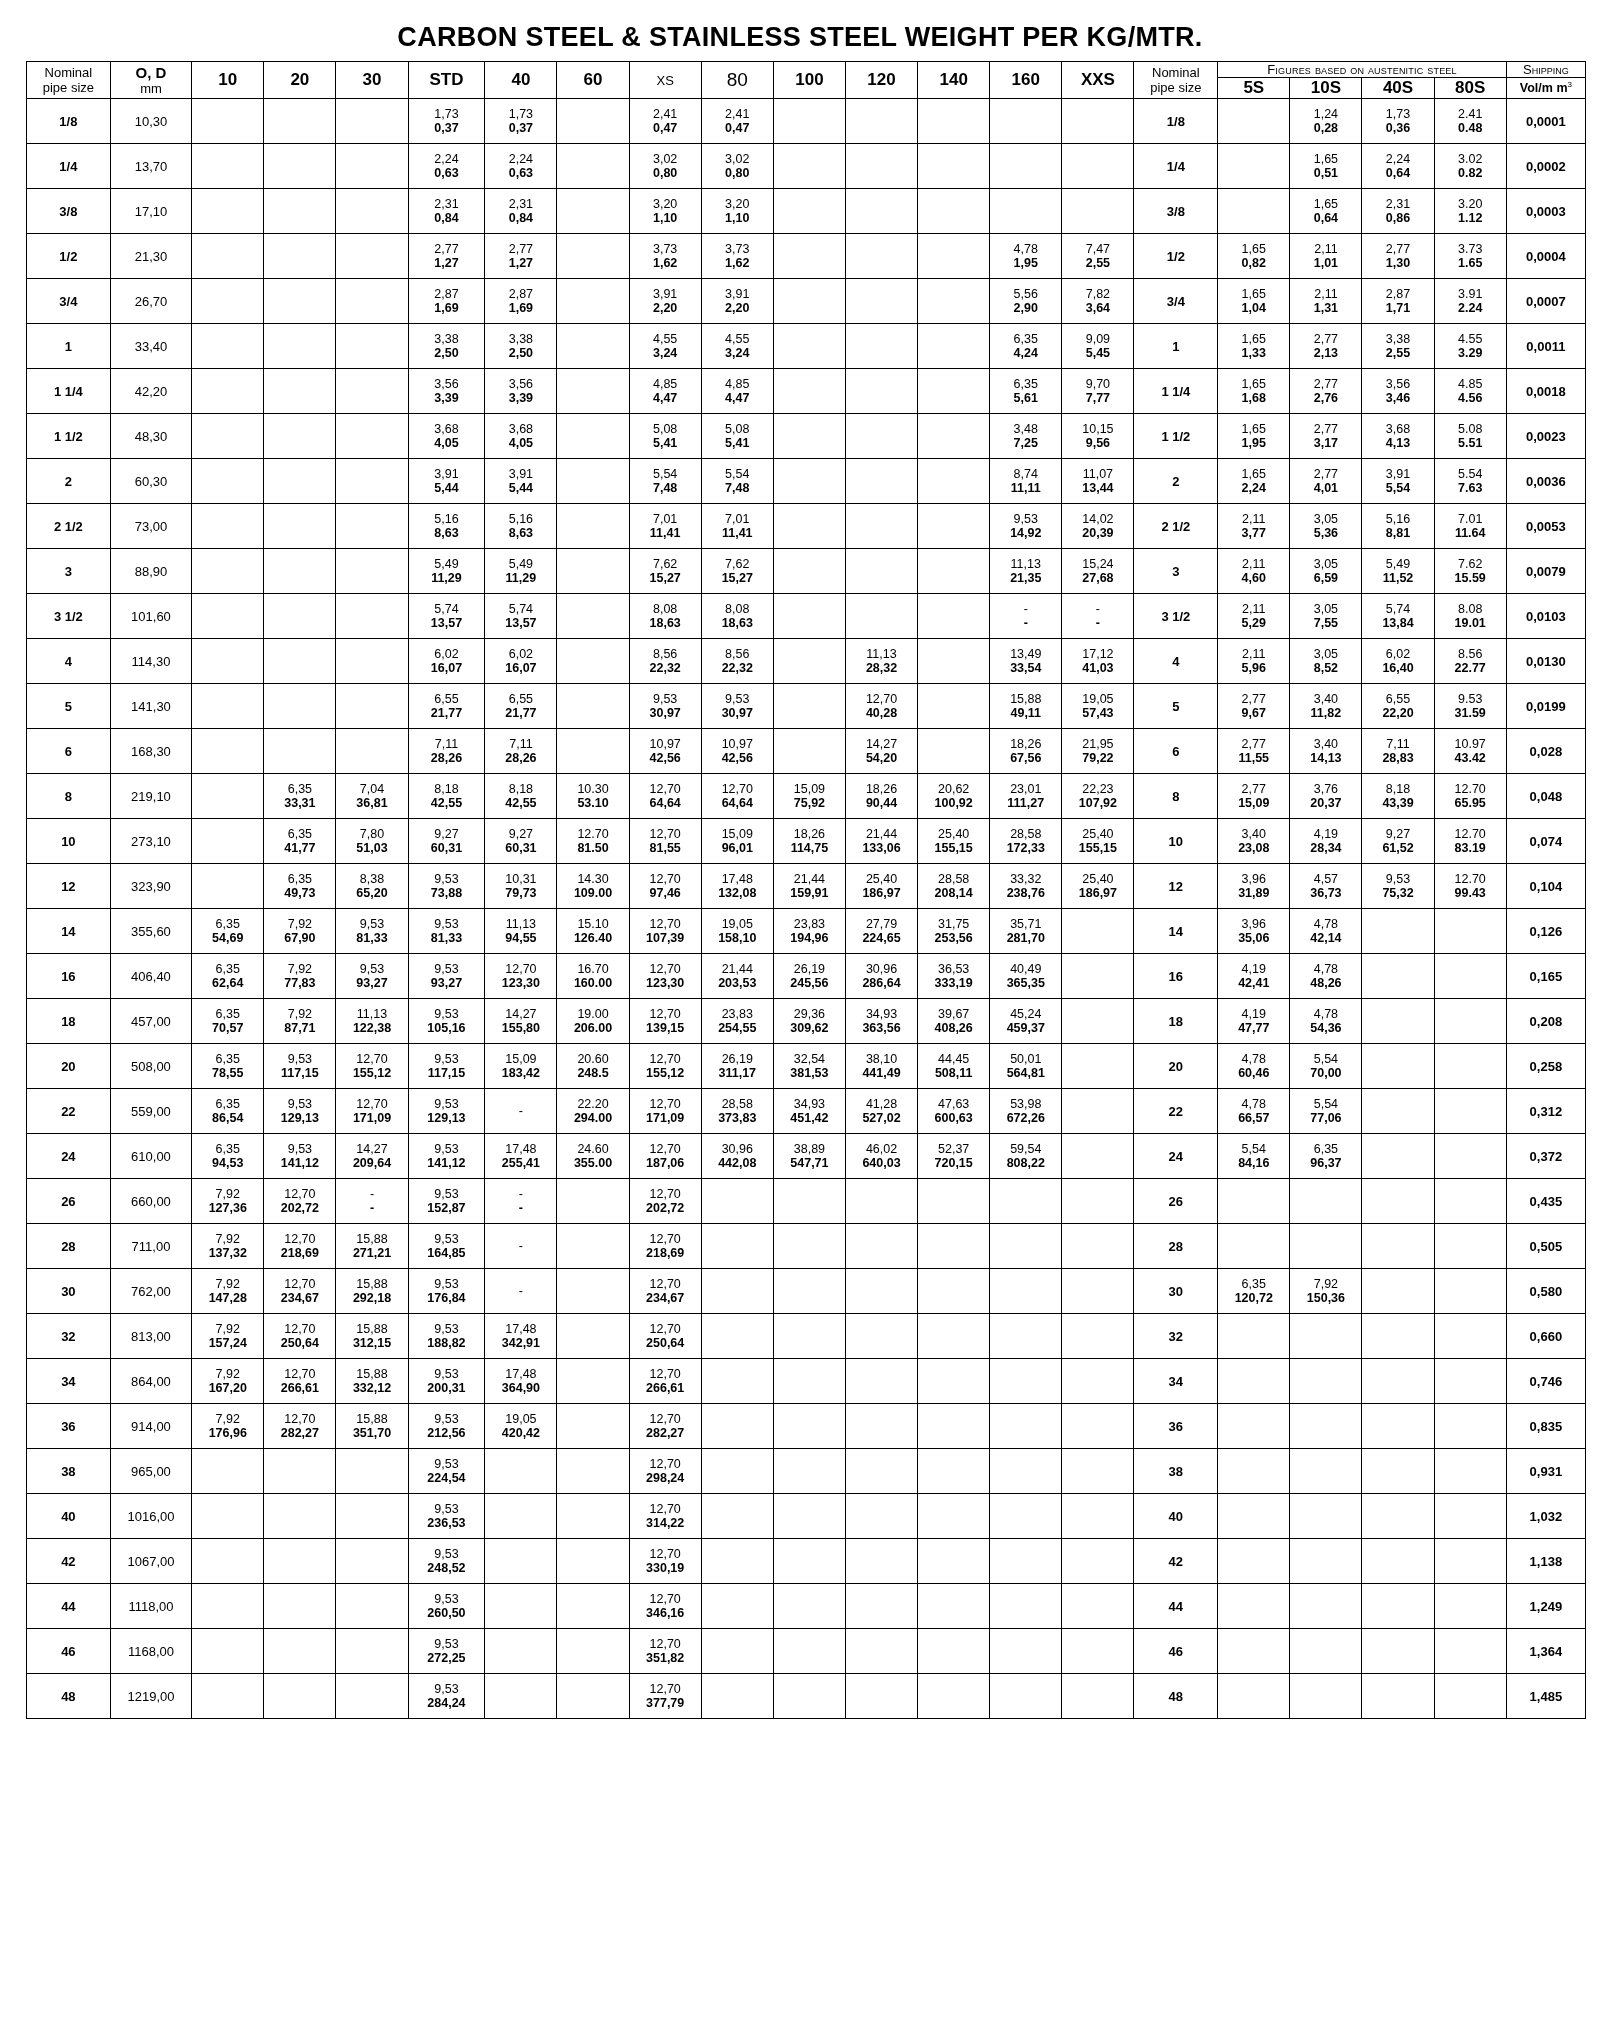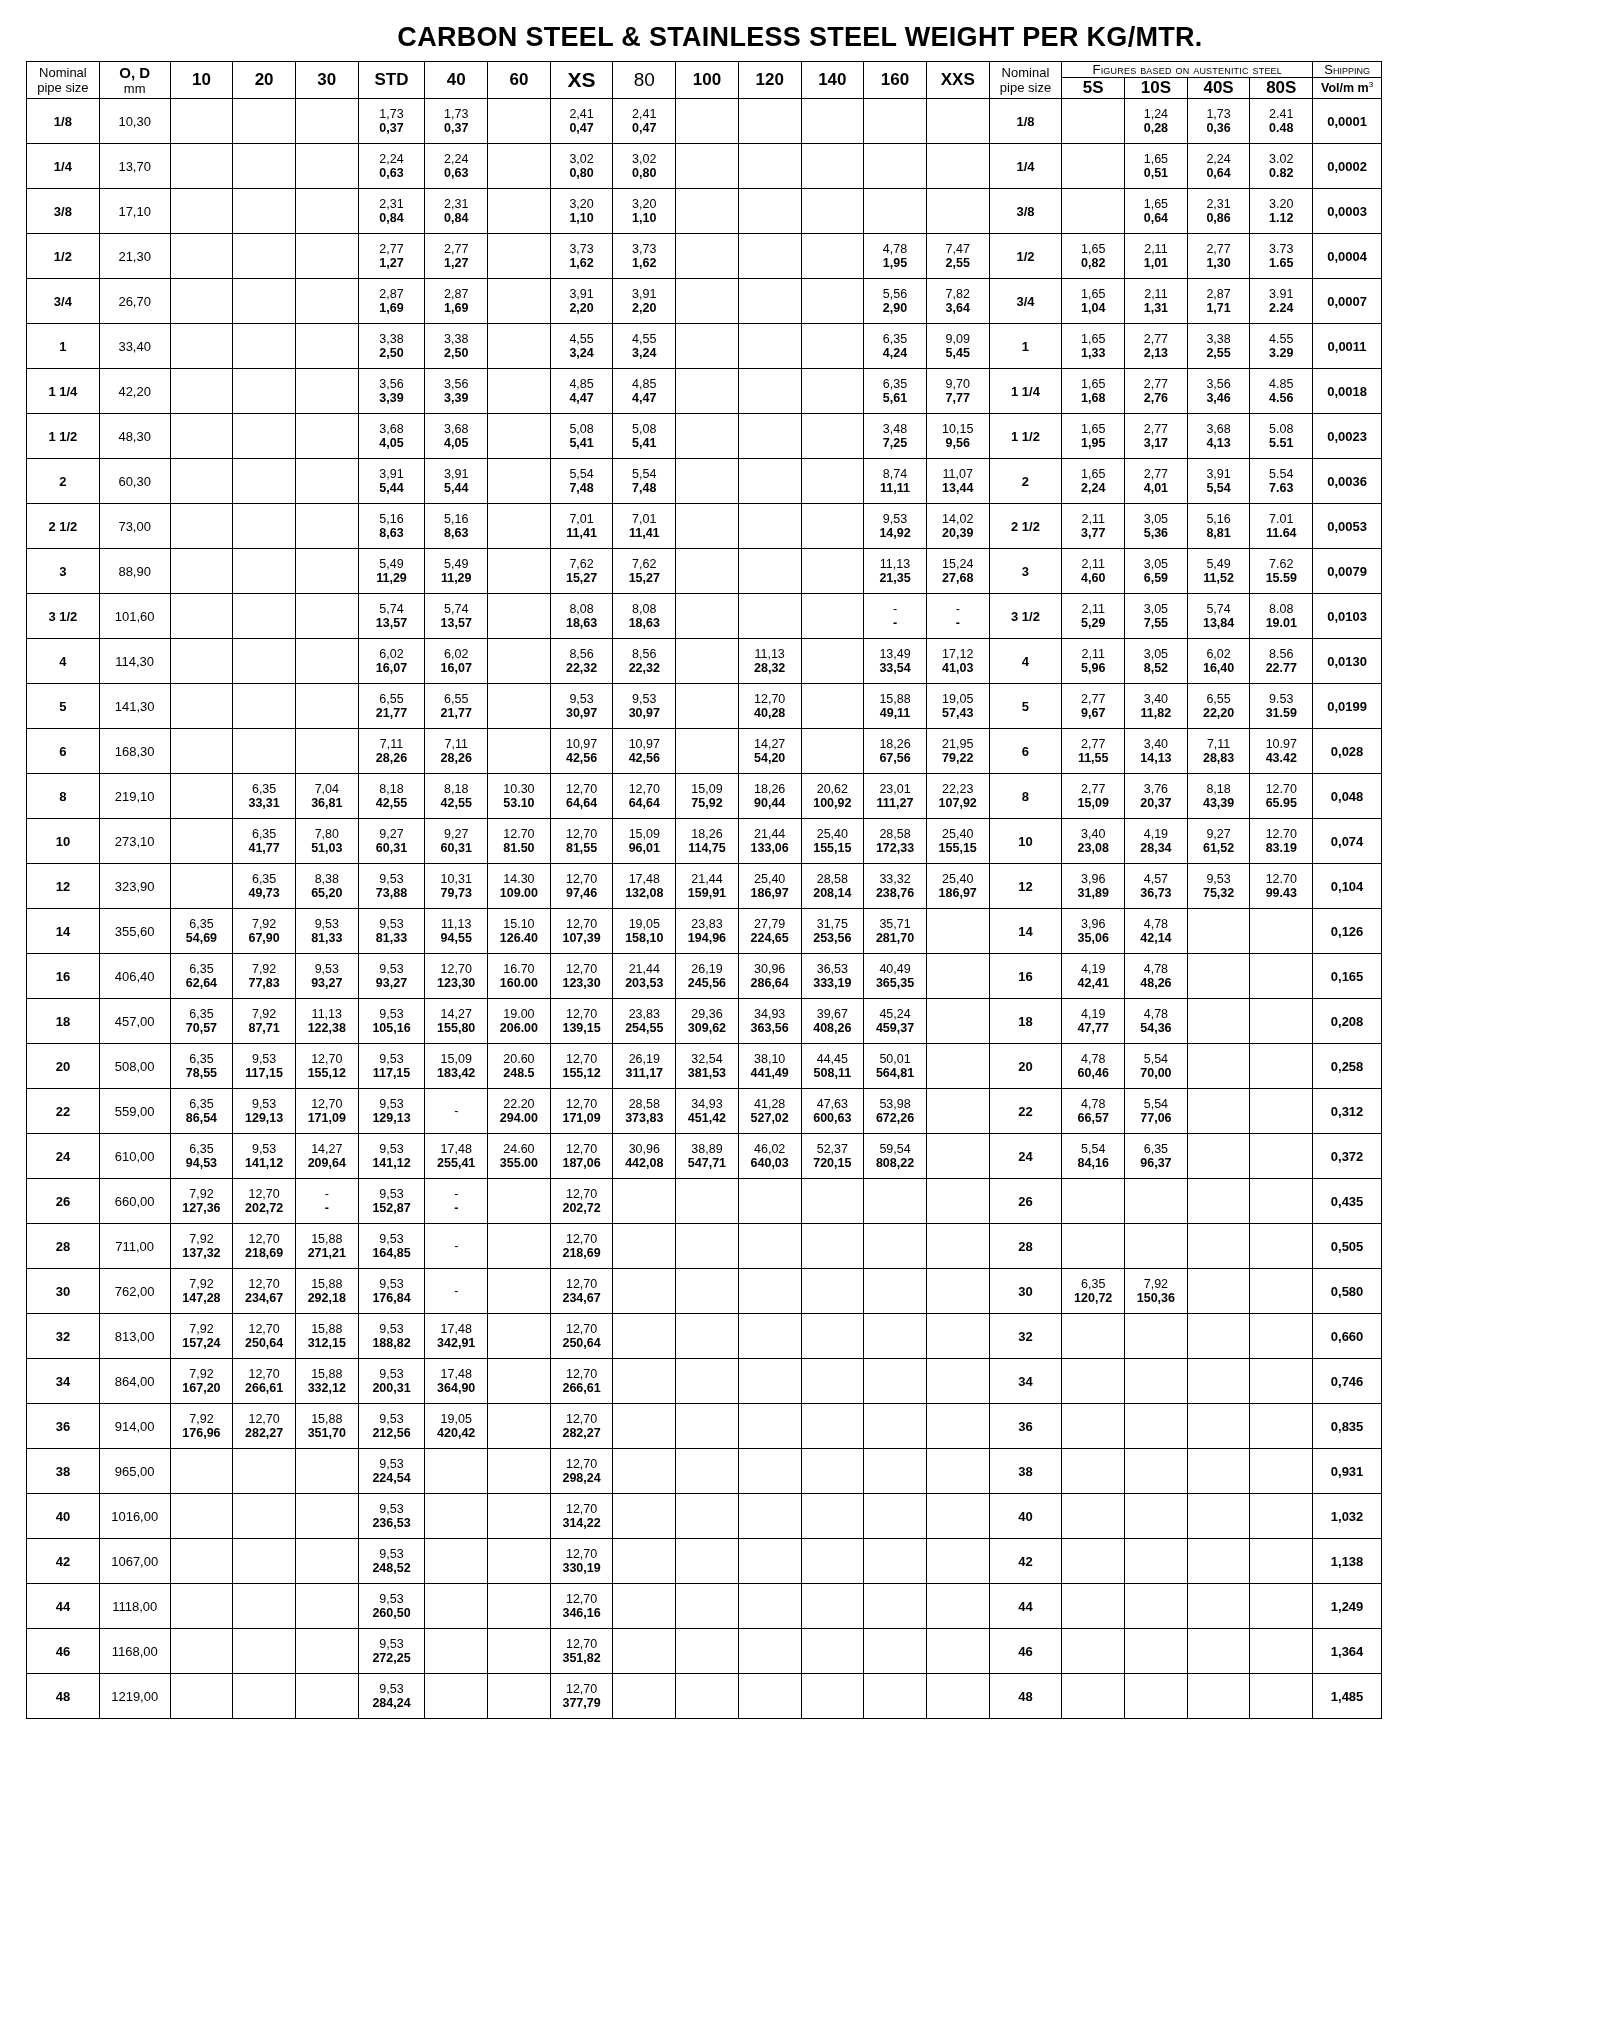--- a/index.html
+++ b/index.html
@@ -6,21 +6,21 @@
   body{font-family:"Liberation Sans", sans-serif;color:#000;}
   .page{width:1600px;min-height:2043px;position:relative;box-sizing:border-box;padding:16px 0 0 0;}
   .title{text-align:center;font-size:27px;font-weight:bold;letter-spacing:.3px;padding:6px 0 8px 0;}
   .wrap{display:flex;align-items:flex-start;}
   .sidelabel{width:26px;flex:0 0 26px;position:relative;}
   .sidelabel span{
     position:absolute;bottom:10px;left:2px;
     transform-origin:left bottom;transform:rotate(-90deg);
     white-space:nowrap;font-size:16px;
   }
-  table.main{border-collapse:collapse;table-layout:fixed;width:1356px;margin-right:6px;border-radius:16px;}
+  table.main{border-collapse:collapse;table-layout:fixed;width:1560px;margin-right:6px;border-radius:16px;}
   table.main td, table.main th{border:1px solid #000;padding:0;text-align:center;vertical-align:middle;font-size:13px;}
   .banner{font-size:11.5px;font-variant:small-caps;letter-spacing:.2px;height:14px;font-weight:normal;}
   .shipsmall{font-size:11.5px;font-variant:small-caps;height:14px;font-weight:normal;}
   .nom{font-weight:bold;font-size:17px;}
   .od{font-size:13px;}
   .cell{line-height:1.12;padding:2px 0;}
   .cell .t{font-size:12.5px;}
   .cell .b{font-size:12.5px;font-weight:bold;}
   .ship{font-weight:bold;font-size:14px;}
   td.empty{}
@@ -70,21 +70,21 @@
           <td rowspan="2" class="small">
             <div style="font-size:15px;font-weight:bold">O, D</div>
             <div style="font-size:13px">mm</div>
           </td>
           <td rowspan="2" class="hdrcell"><span style="font-weight:bold;font-size:17px">10</span></td>
           <td rowspan="2"><span style="font-weight:bold;font-size:17px">20</span></td>
           <td rowspan="2"><span style="font-weight:bold;font-size:17px">30</span></td>
           <td rowspan="2"><span style="font-weight:bold;font-size:17px">STD</span></td>
           <td rowspan="2"><span style="font-weight:bold;font-size:17px">40</span></td>
           <td rowspan="2"><span style="font-weight:bold;font-size:17px">60</span></td>
-          <td rowspan="2"><span style="font-weight:bold;font-size:21px">XS</span></td>
+          <td rowspan="2"><span style="font-weight:normal;font-size:13px">XS</span></td>
           <td rowspan="2"><span style="font-weight:normal;font-size:19px">80</span></td>
           <td rowspan="2"><span style="font-weight:bold;font-size:17px">100</span></td>
           <td rowspan="2"><span style="font-weight:bold;font-size:17px">120</span></td>
           <td rowspan="2"><span style="font-weight:bold;font-size:17px">140</span></td>
           <td rowspan="2"><span style="font-weight:bold;font-size:17px">160</span></td>
           <td rowspan="2"><span style="font-weight:bold;font-size:17px">XXS</span></td>
           <td rowspan="2" class="small">
             <div>Nominal</div>
             <div>pipe size</div>
           </td>

